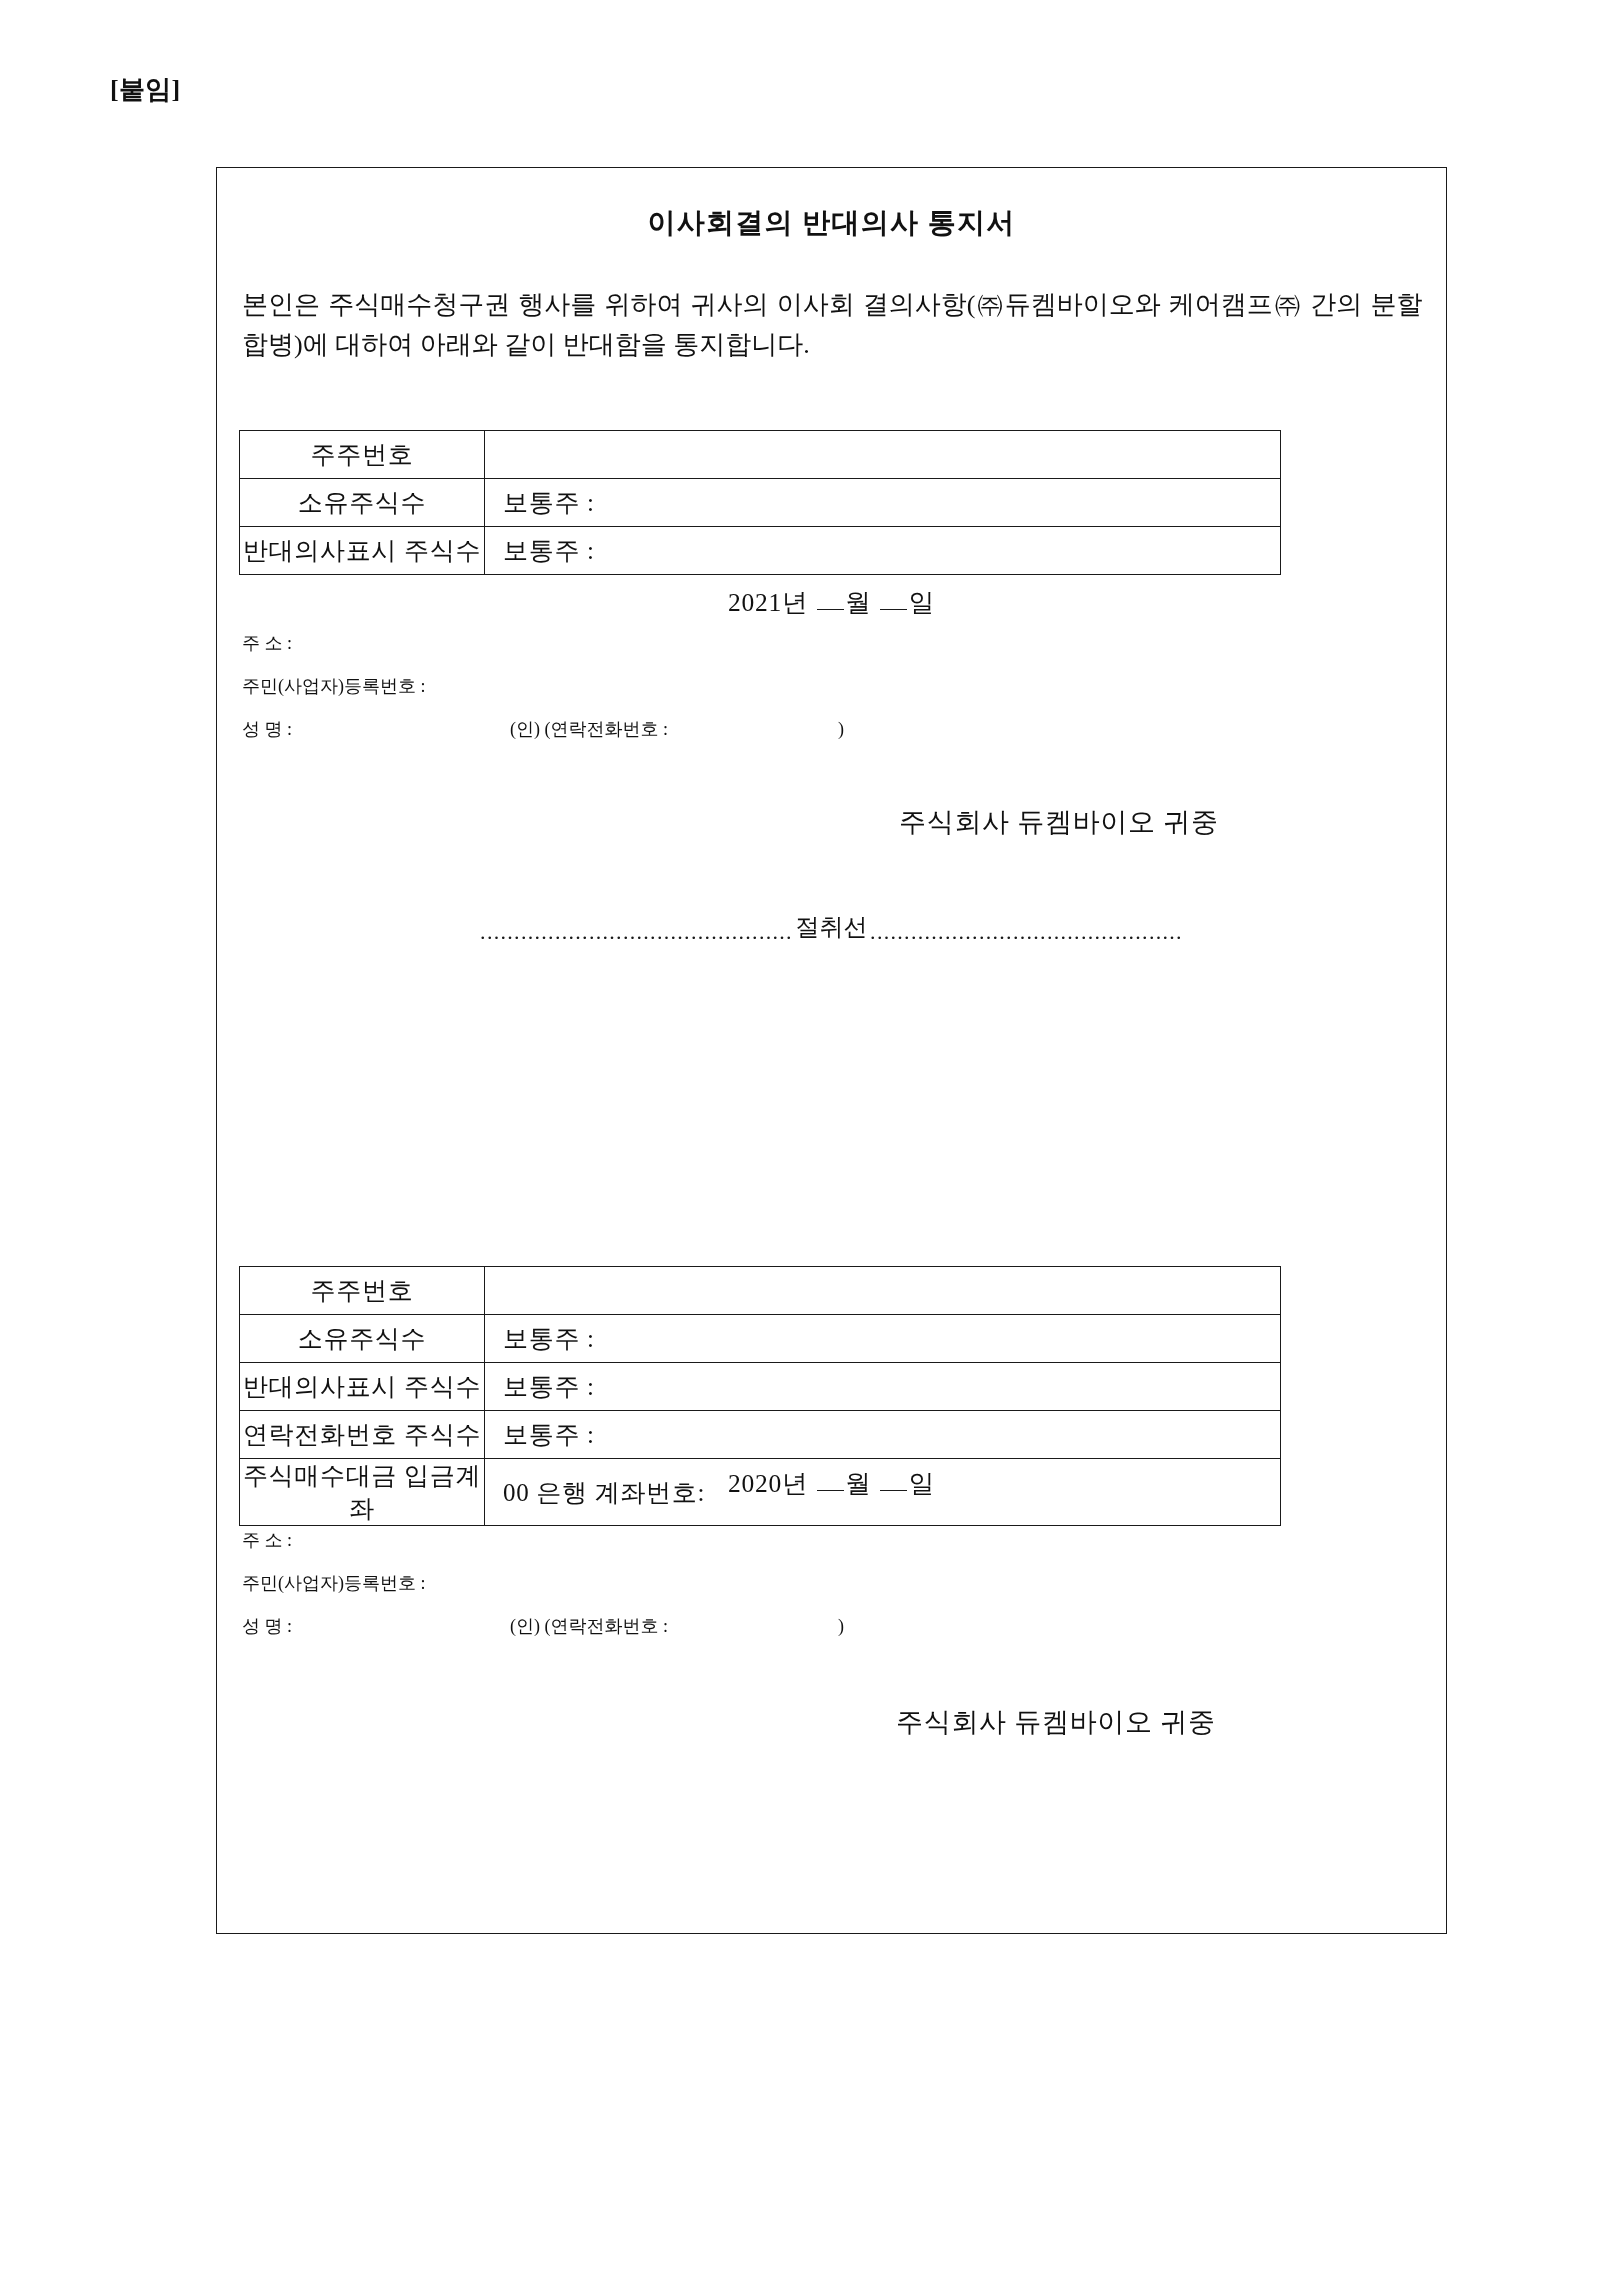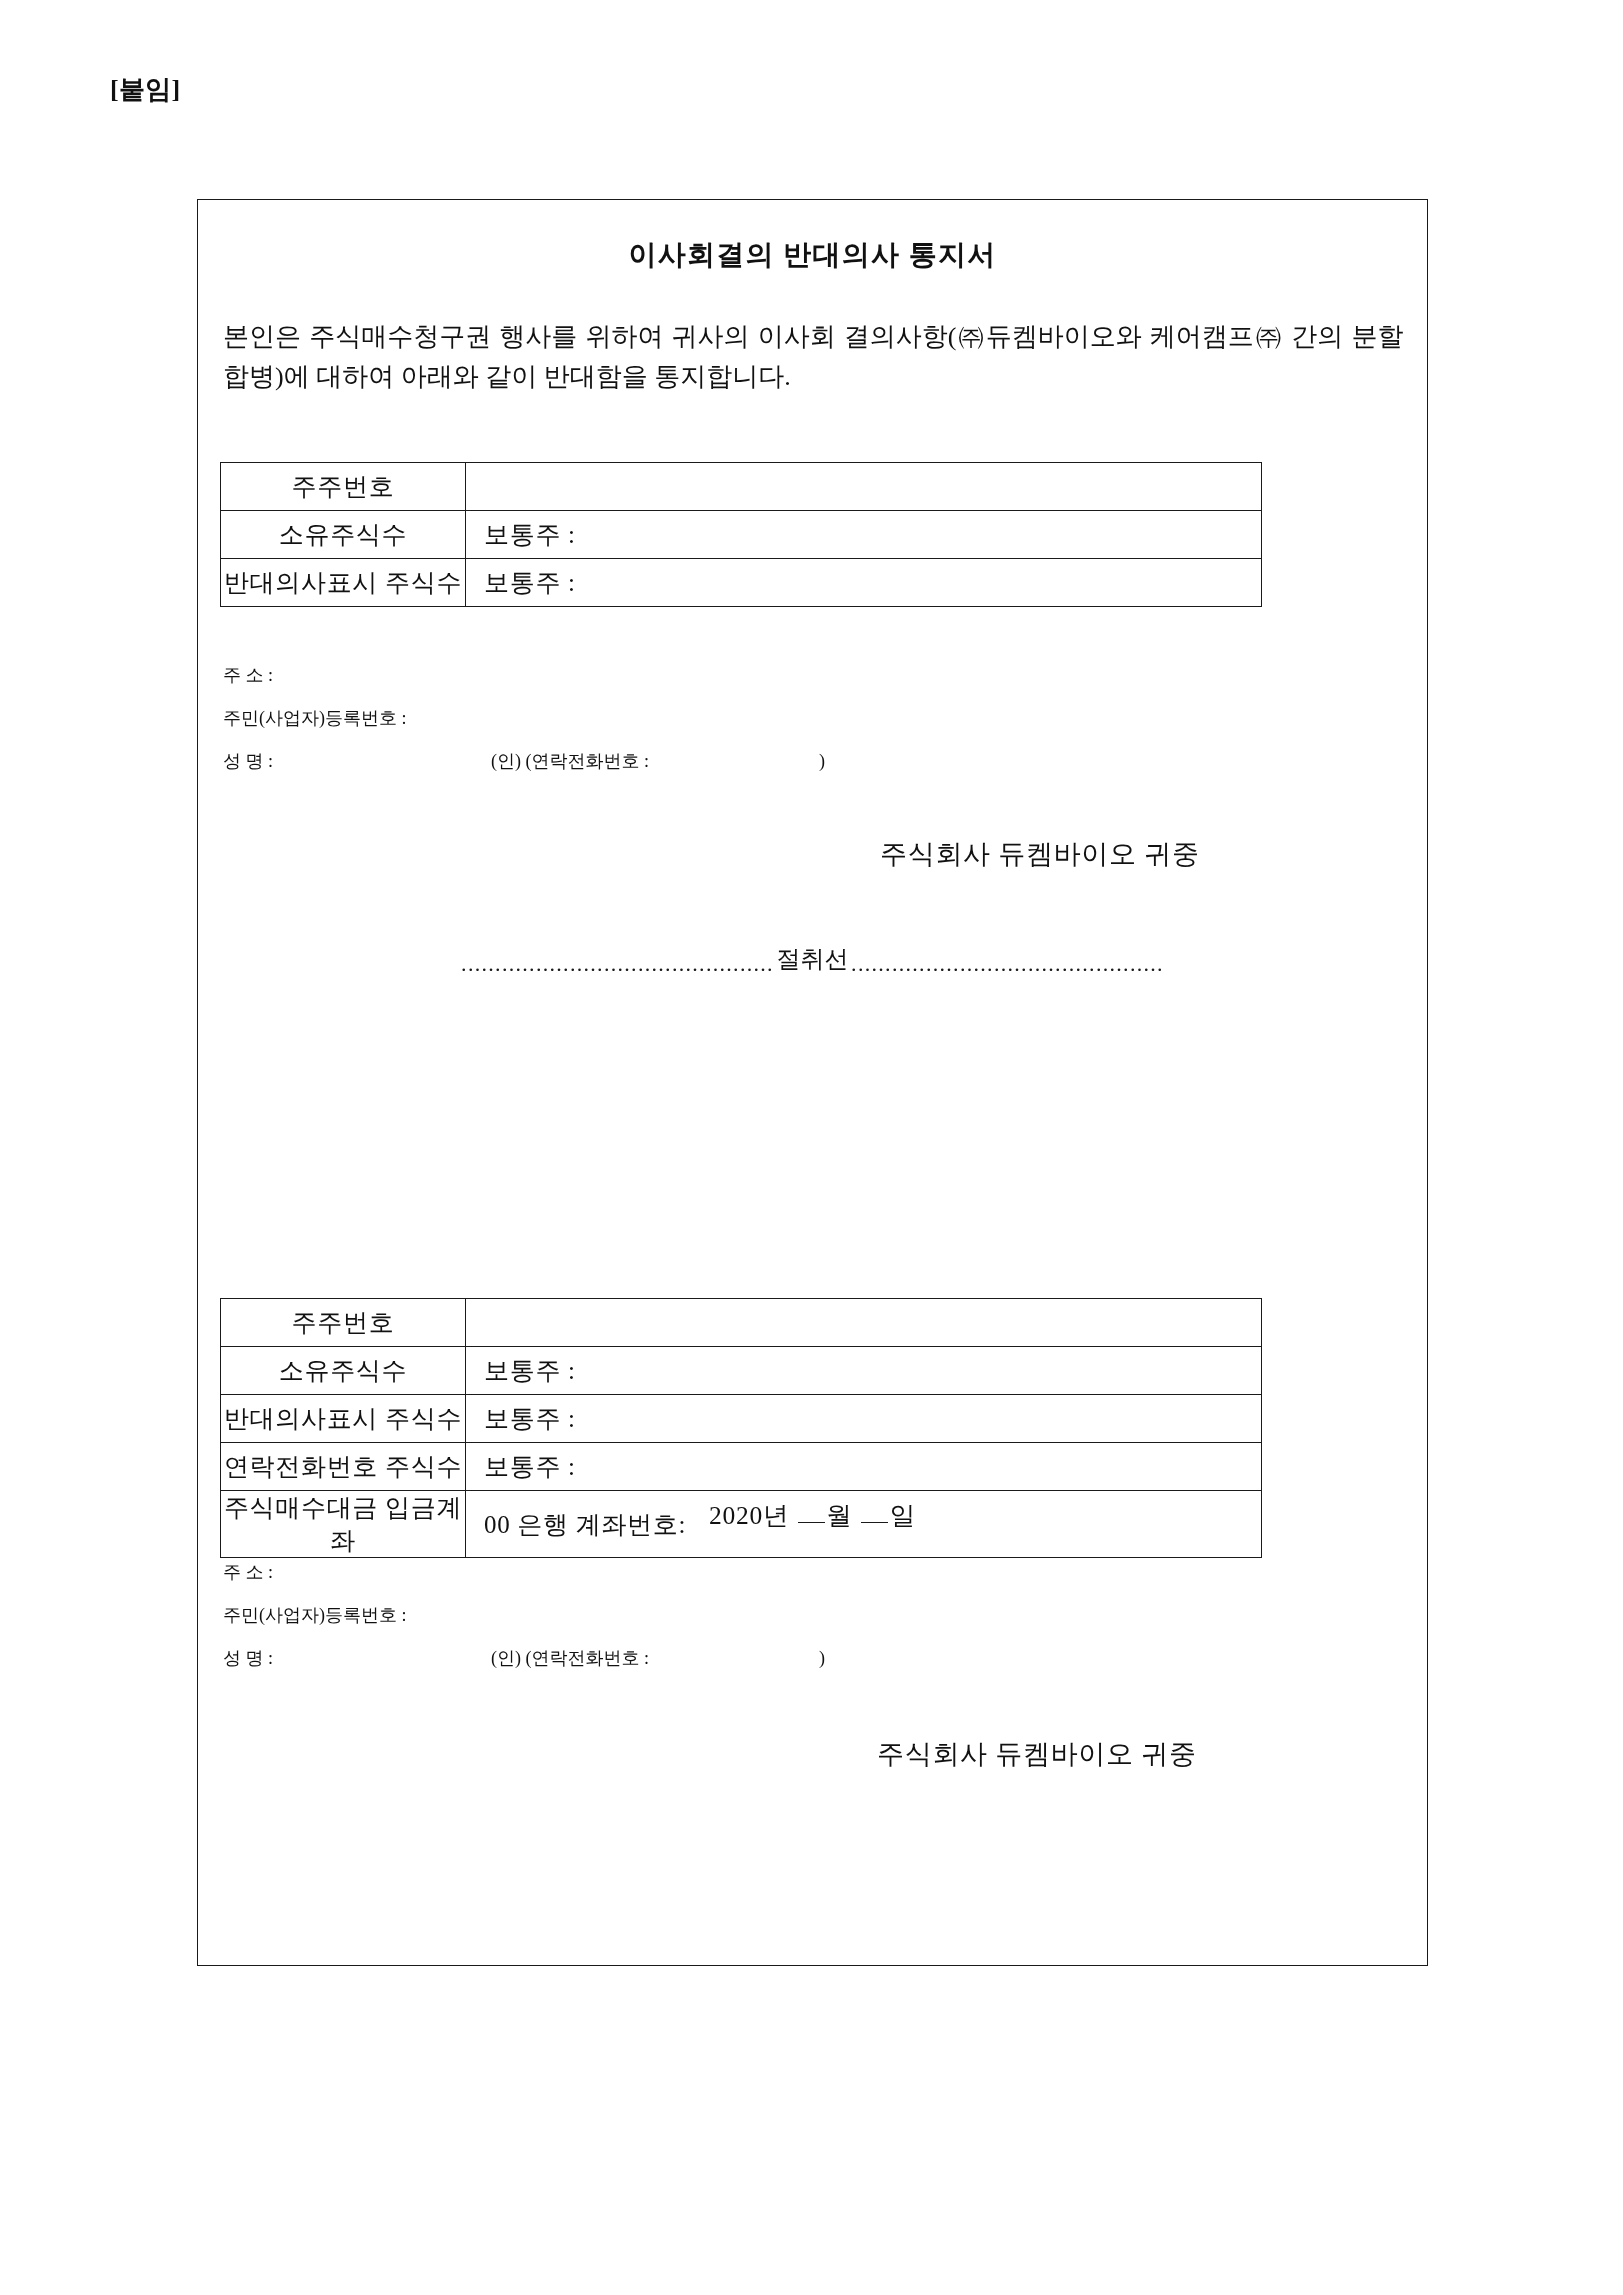--- a/index.html
+++ b/index.html
@@ -24,27 +24,26 @@
     font-size: 26px;
     font-weight: bold;
     letter-spacing: 0.3px;
     line-height: 1;
     white-space: nowrap;
   }
 
   
   .page-frame {
     position: absolute;
-    left: 197px;
+    left: 216px;
     top: 167px;
     width: 1231px;
     height: 1767px;
     border: 1.3px solid #1a1a1a;
     box-sizing: border-box;
-    margin-top: 32px;
   }
 
   .frame-inner {
     position: relative;
     width: 100%;
     height: 100%;
     padding: 0 26px;
     box-sizing: border-box;
   }
 
@@ -203,20 +202,25 @@
           <td class="label-cell">소유주식수</td>
           <td class="value-cell">보통주 :</td>
         </tr>
         <tr>
           <td class="label-cell">반대의사표시 주식수</td>
           <td class="value-cell">보통주 :</td>
         </tr>
       </tbody>
     </table>
 
+    <div class="date-line date-1">
+      <span>2021</span><span>년</span>
+      <span class="blank"></span><span>월</span>
+      <span class="blank"></span><span>일</span>
+    </div>
 
     <div class="signer-block signer-1">
       <div class="signer-row">
         <span>주 소 :</span>
       </div>
       <div class="signer-row">
         <span>주민(사업자)등록번호 :</span>
       </div>
       <div class="signer-row">
         <span>성 명 :</span>

